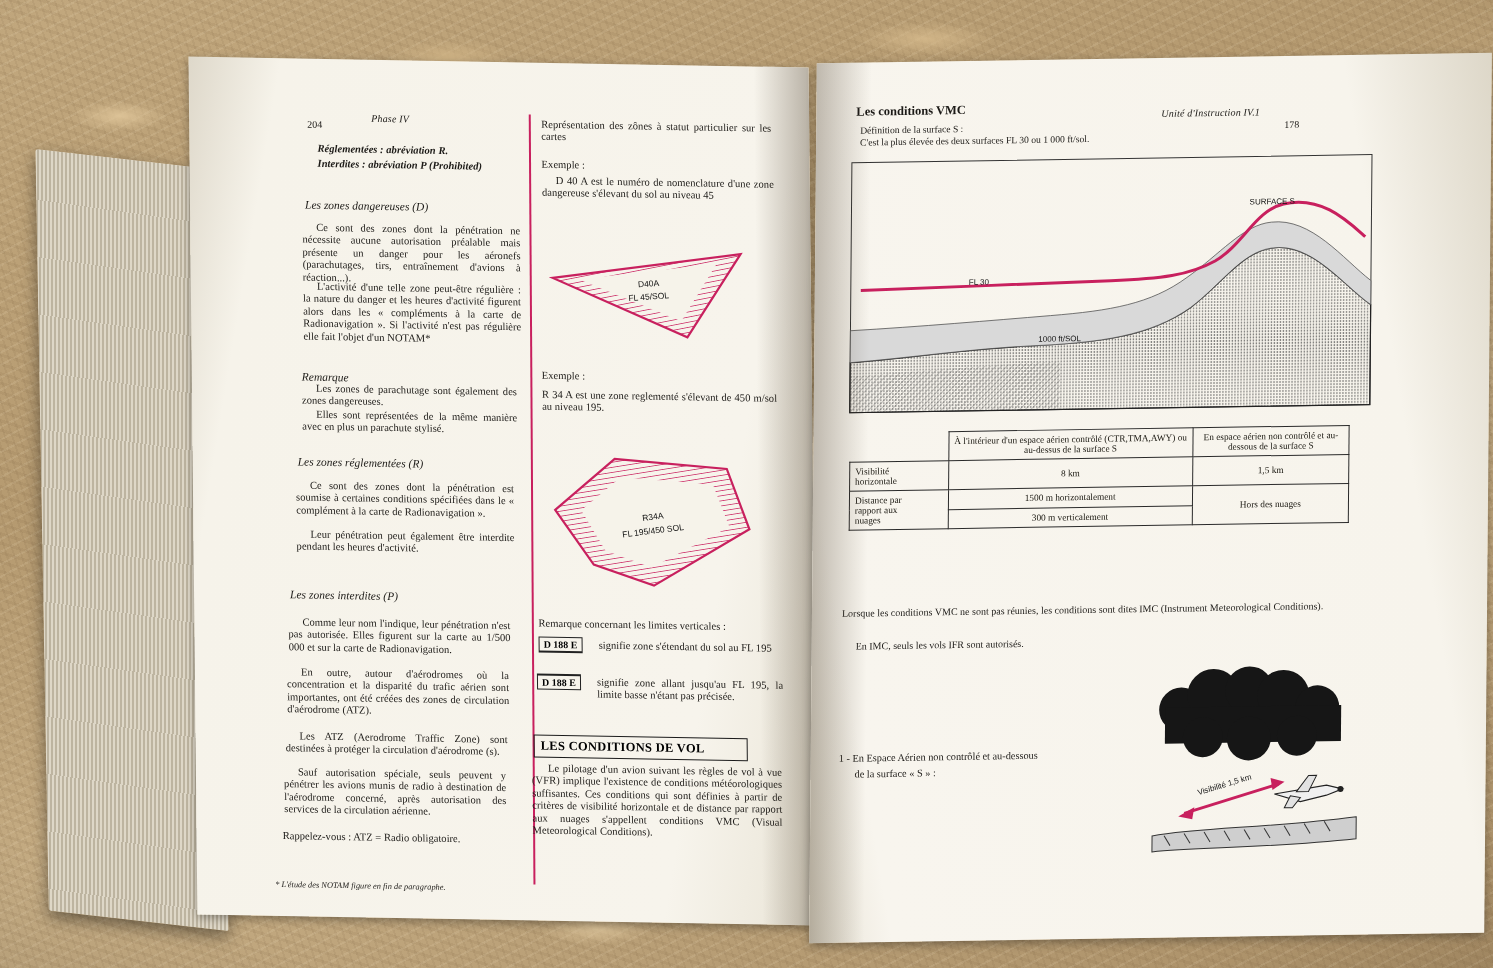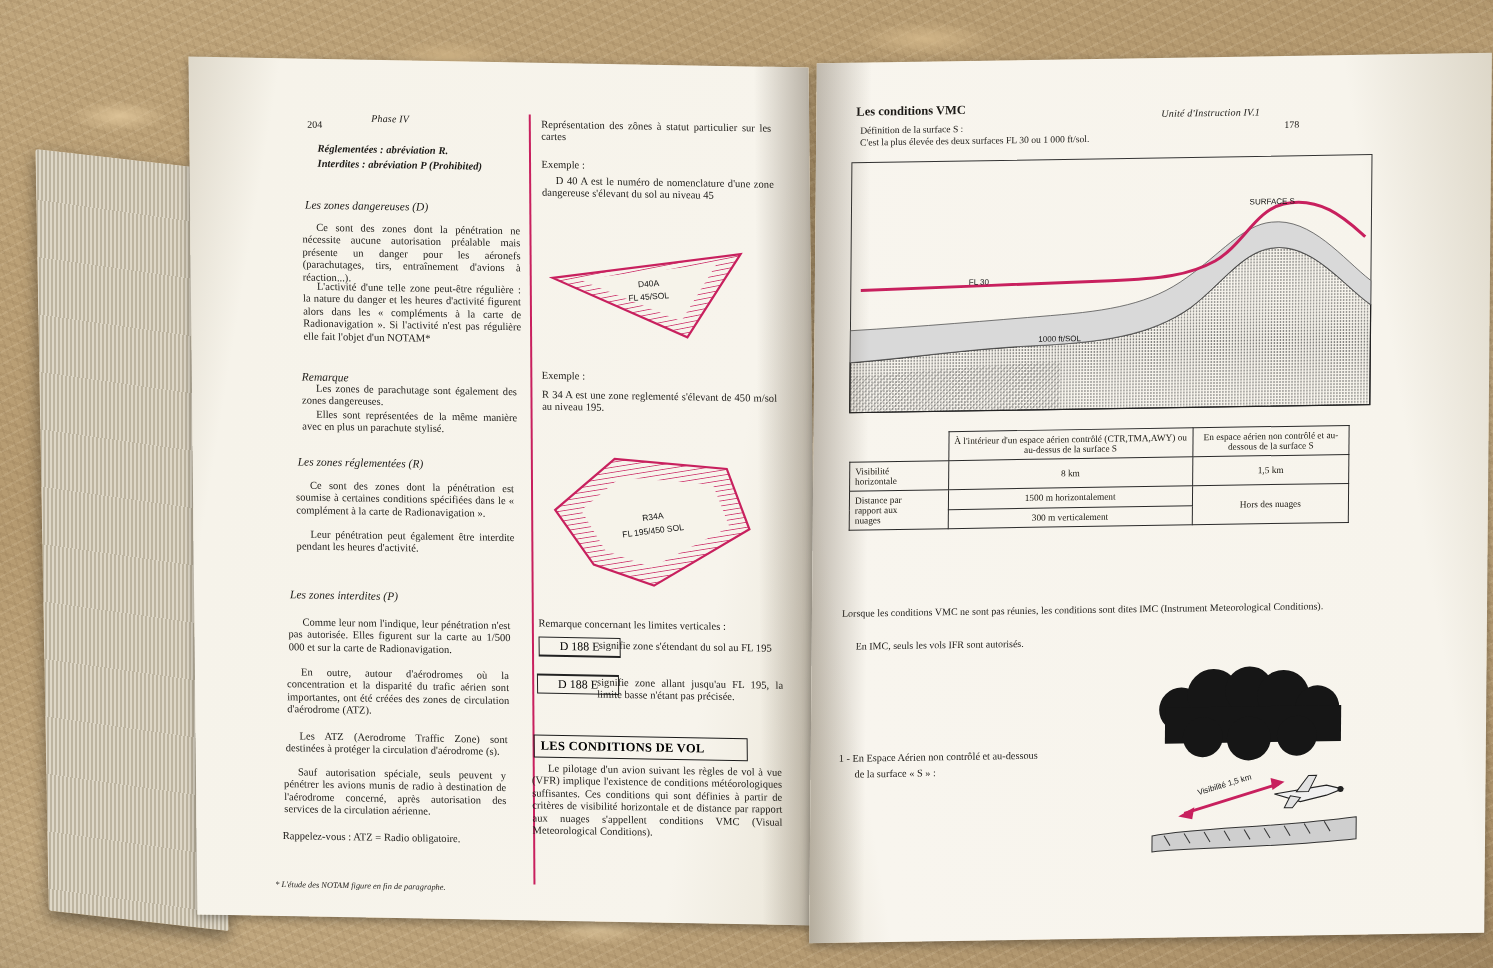--- a/index.html
+++ b/index.html
@@ -106,21 +106,21 @@
 
   
   svg{overflow:visible;}
 
   
   .titlebox{
     position:absolute;border:1px solid #1b1b1b;padding:3px 6px;
     font-weight:bold;font-size:12.5px;letter-spacing:.3px;background:transparent;
   }
   .framed{
-    position:absolute;border:1px solid #222;padding:1px 20px;font-weight:normal;font-size:12px;
+    position:absolute;border:1px solid #222;padding:1px 4px;font-weight:bold;font-size:10px;
   }
 
   
   table.vmc{
     position:absolute;border-collapse:collapse;font-size:9.3px;
     font-family:"Liberation Serif", serif;color:#18160f;
   }
   table.vmc td{border:1px solid #2a2a2a;padding:4px 5px;vertical-align:middle;}
   .ctr{text-align:center;}
 

